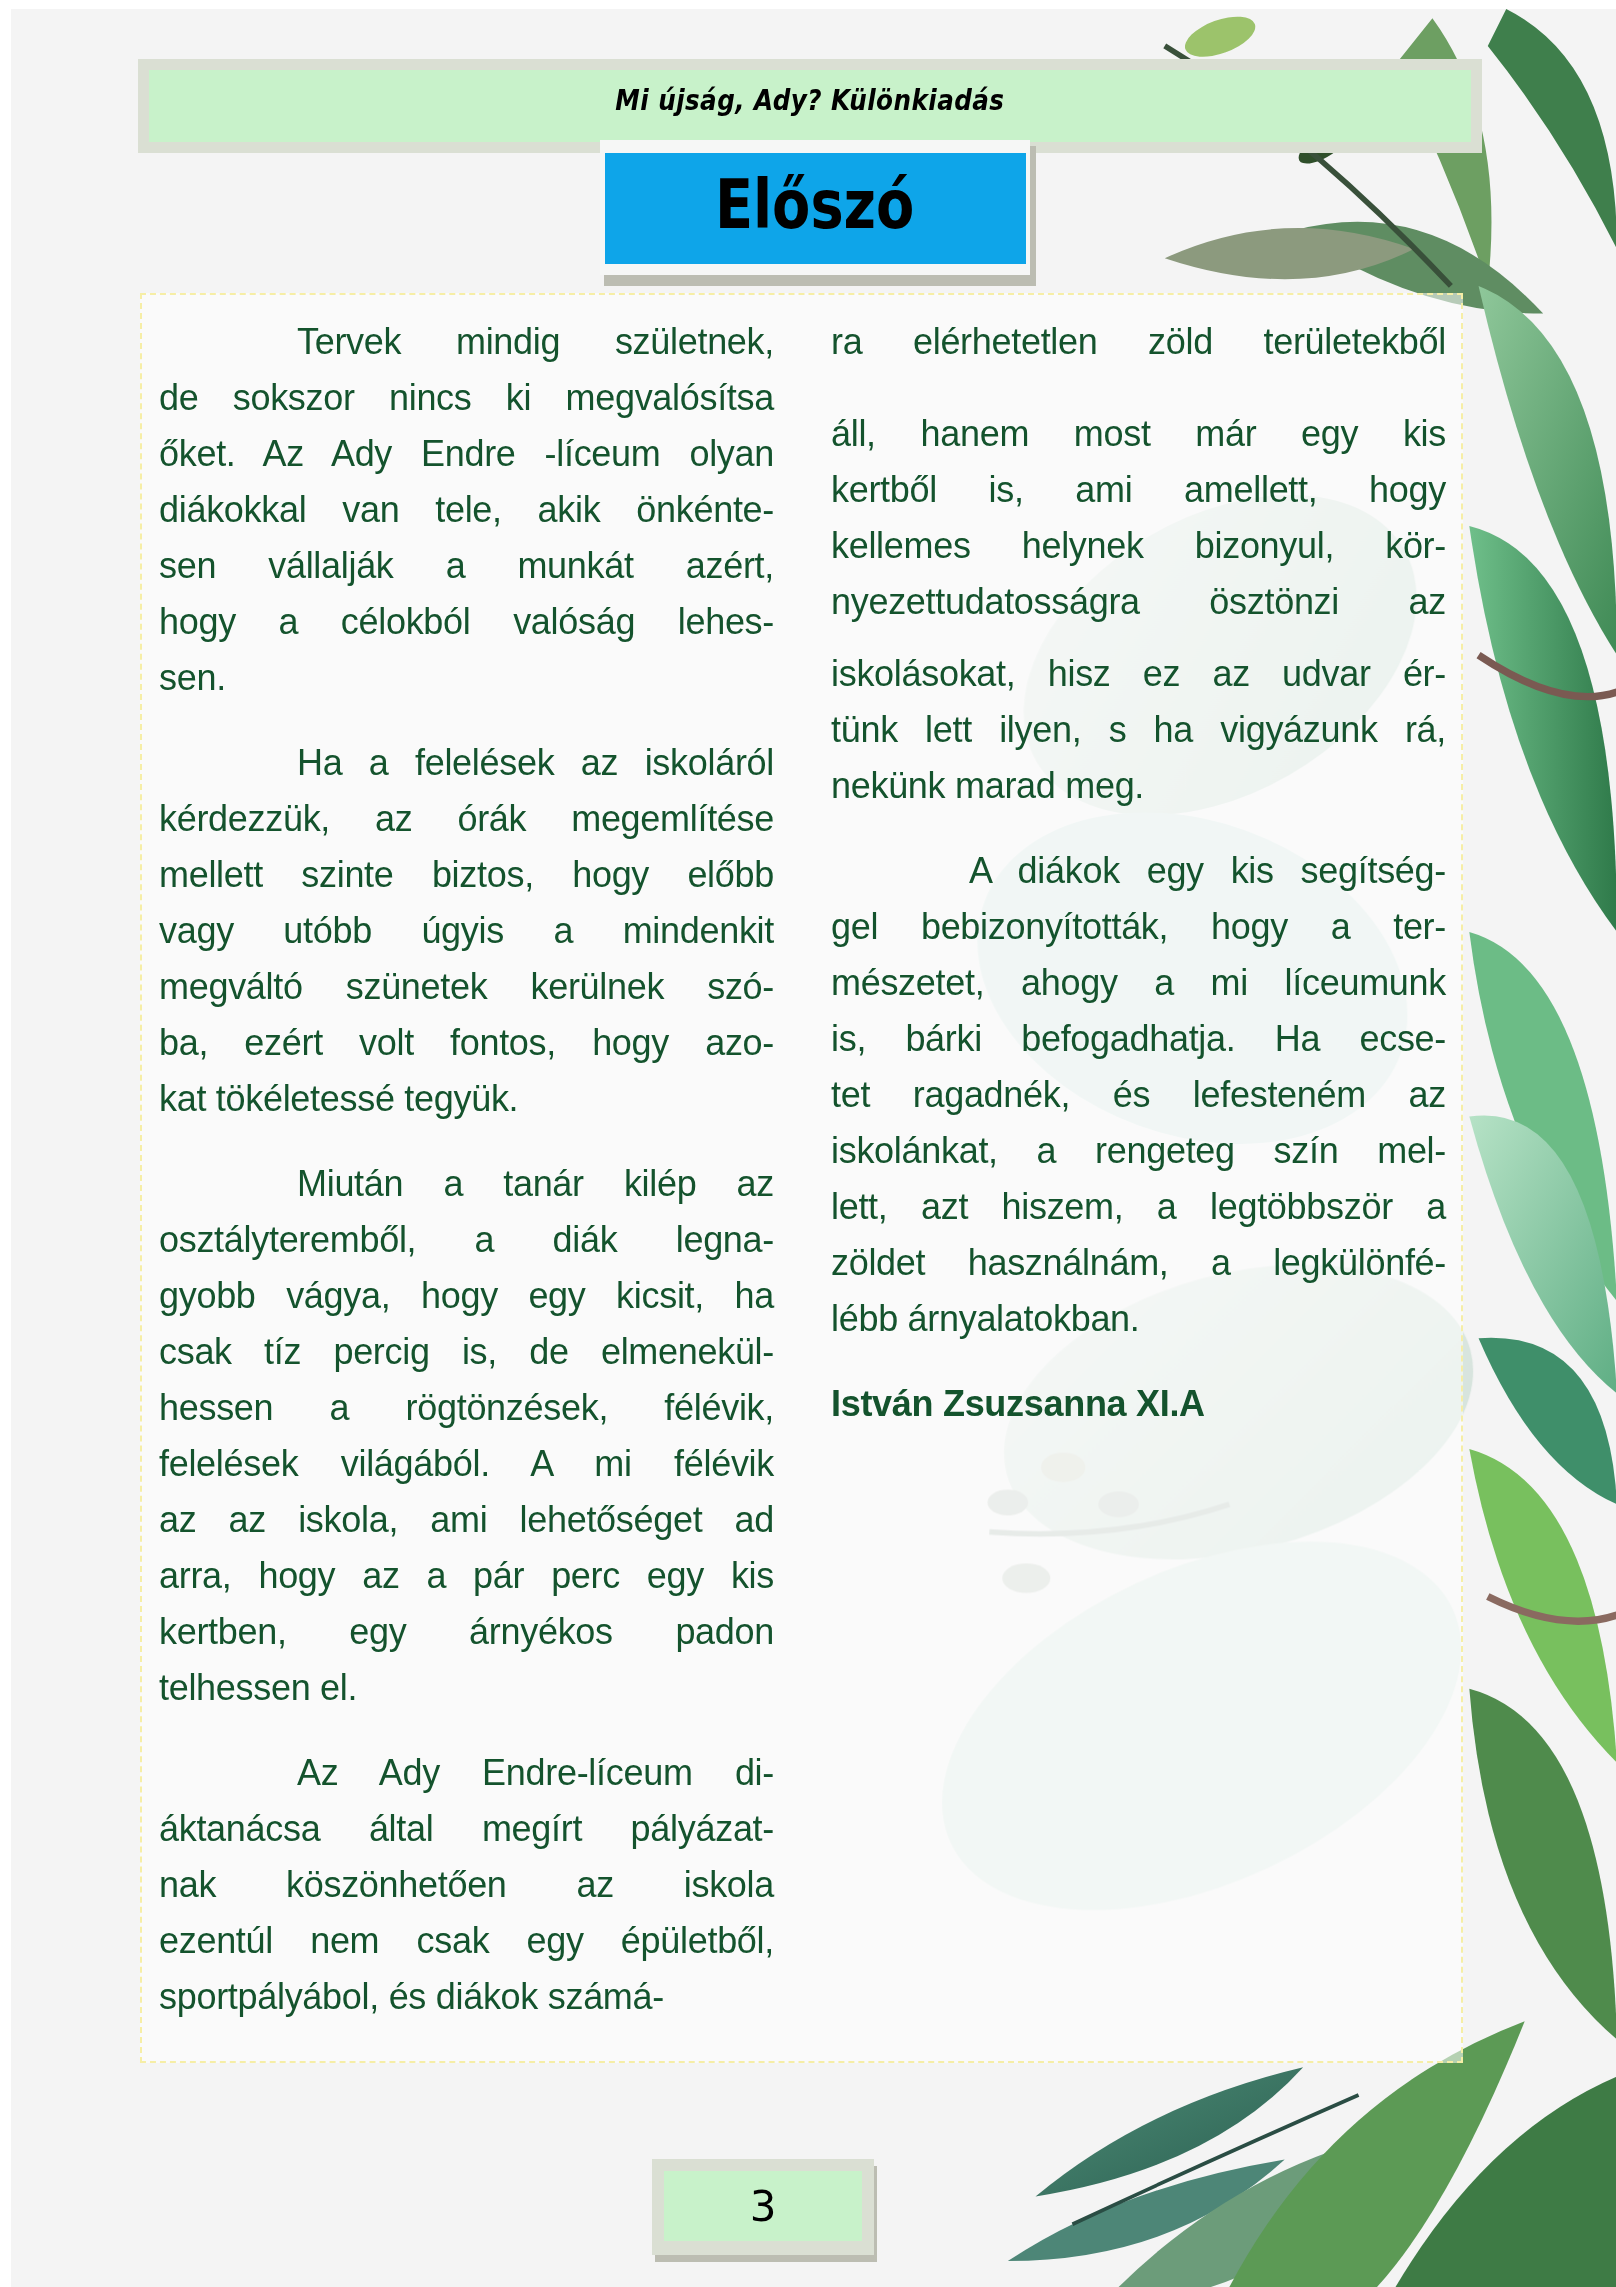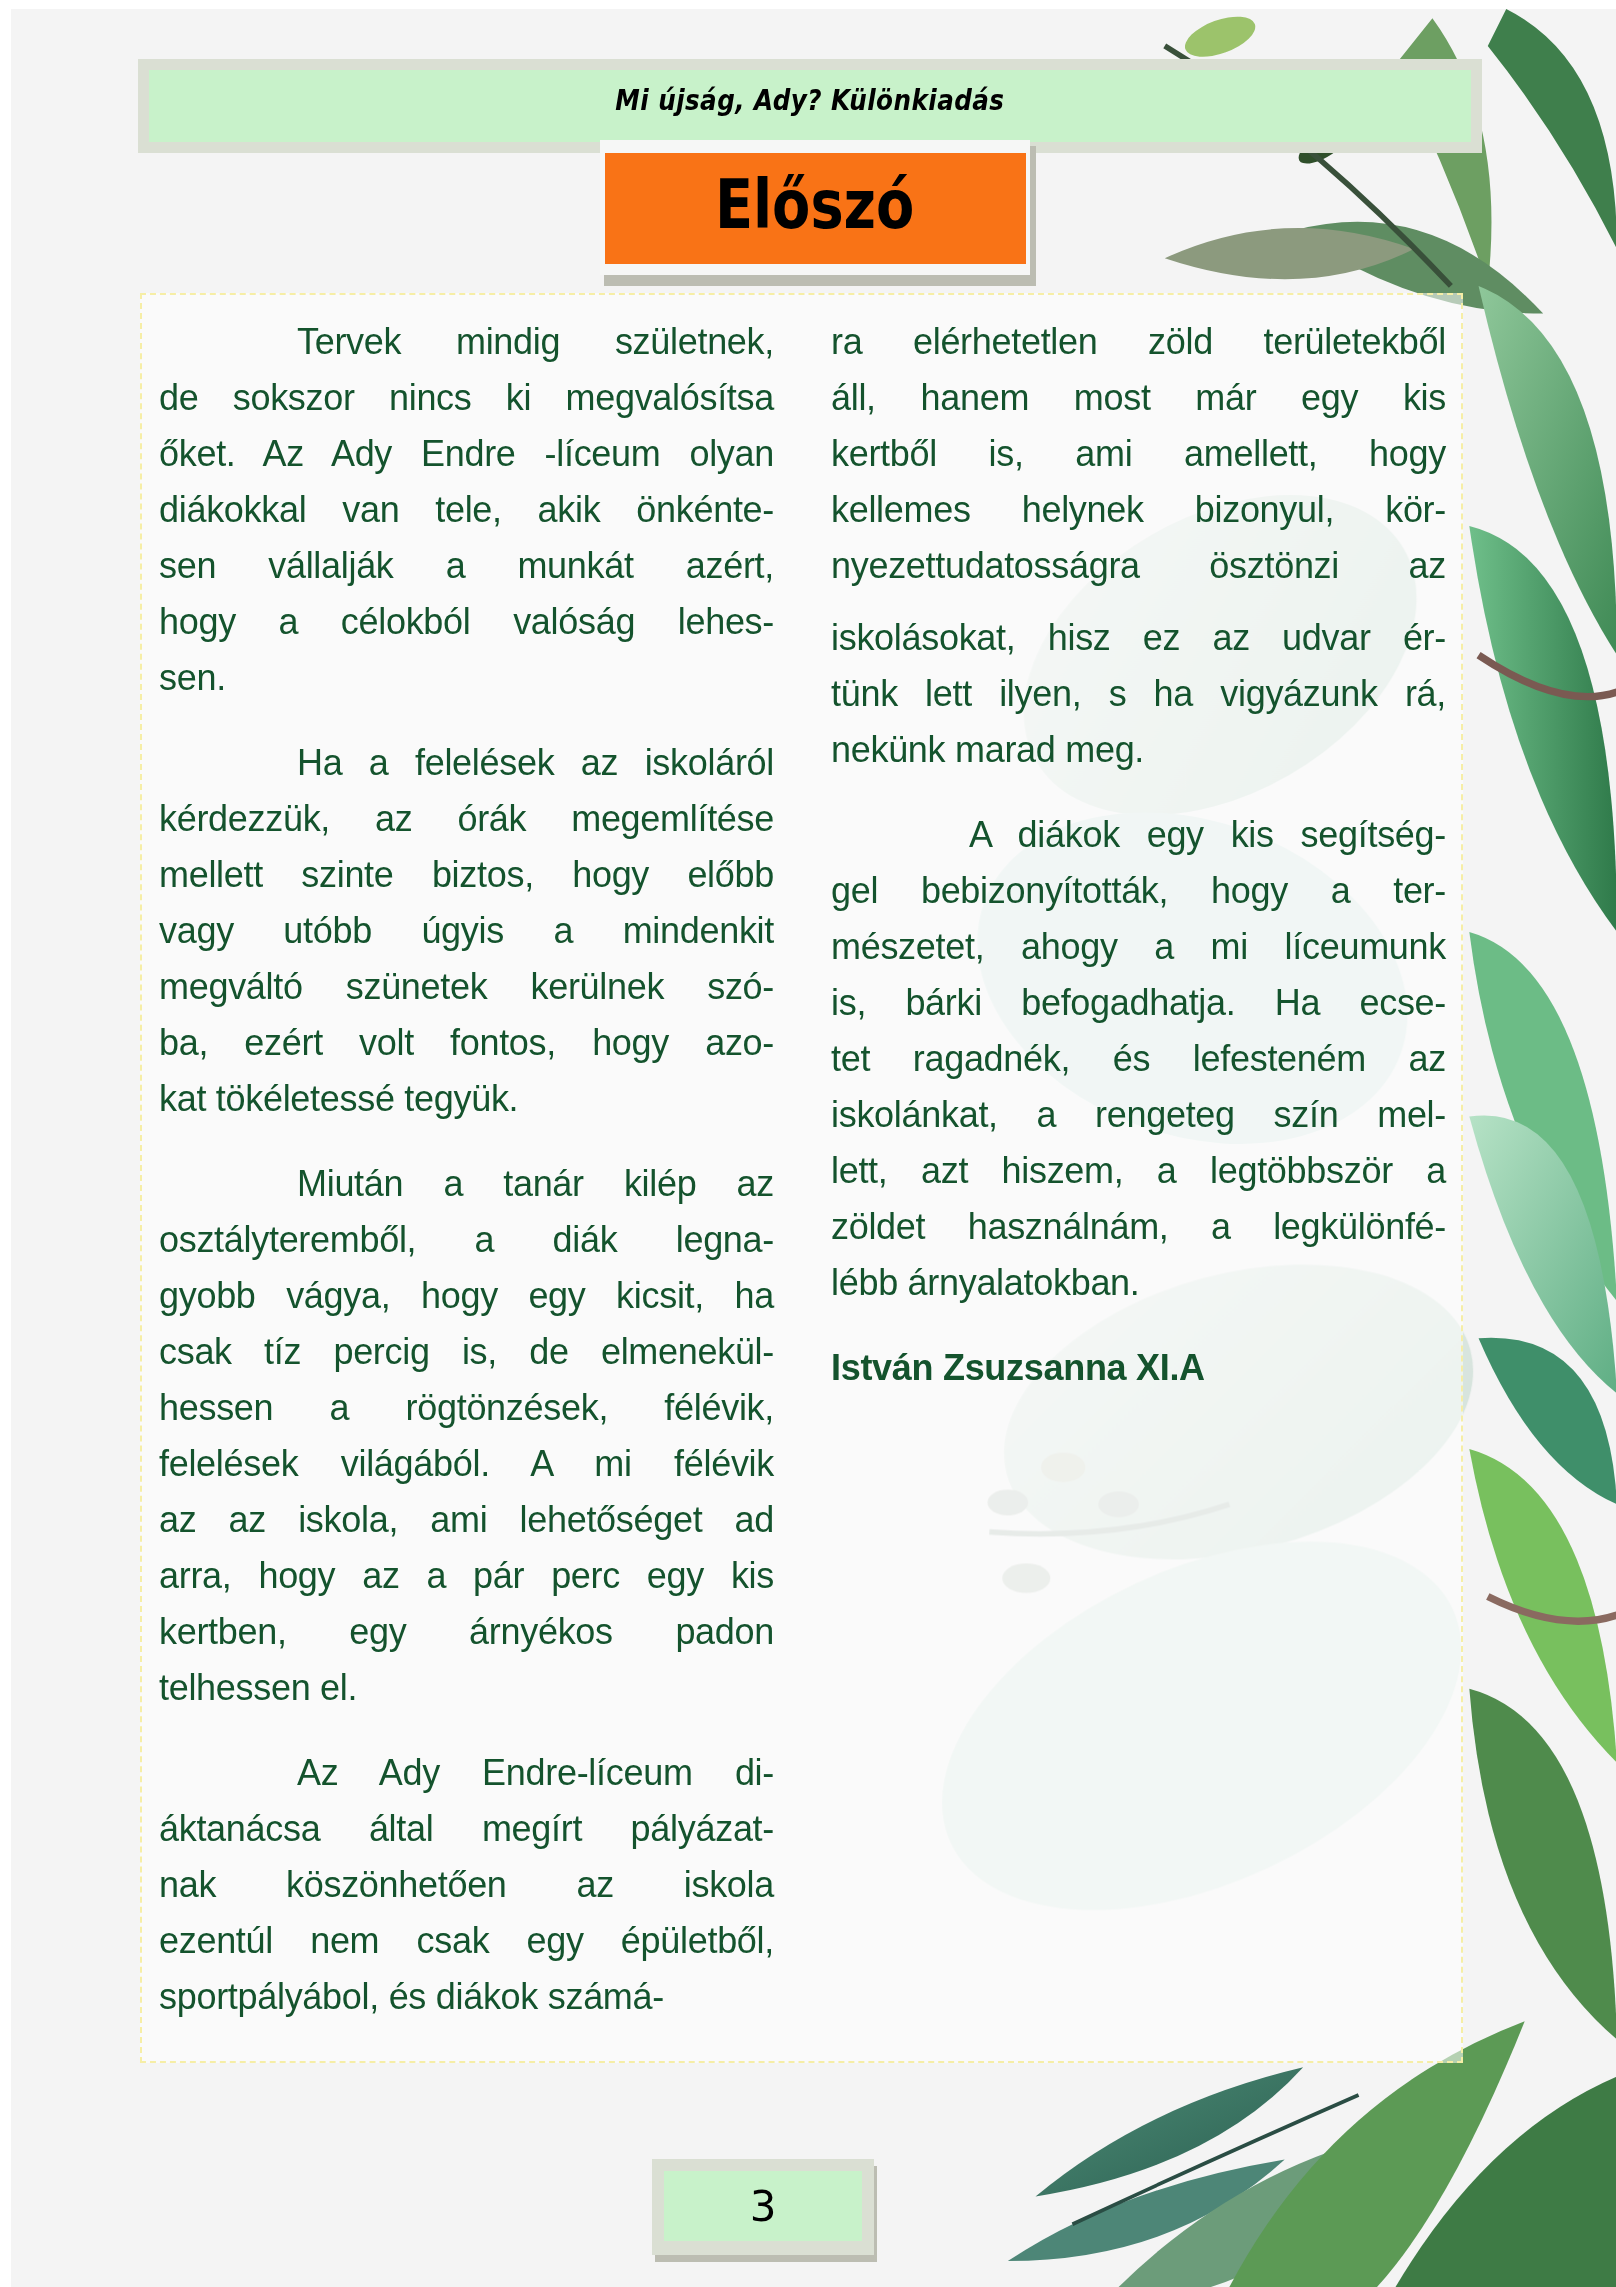--- a/index.html
+++ b/index.html
@@ -30,21 +30,21 @@
   .title-shadow {
     position: absolute; left: 593px; top: 137px; width: 432px; height: 140px;
     background: #bcbdb2;
   }
   .title-outer {
     position: absolute; left: 589px; top: 131px; width: 430px; height: 135px;
     background: #f6f7f6;
   }
   .title-inner {
     position: absolute; left: 4.6px; top: 13px; width: 421px; height: 111px;
-    background: #f97316; display: flex; align-items: center; justify-content: center;
+    background: #0ea5e9; display: flex; align-items: center; justify-content: center;
   }
   .page-title {
     font-family: "DejaVu Sans", sans-serif; font-weight: bold; font-size: 68px;
     color: #000; transform: scaleX(0.82); margin-top: -9.2px;
   }
   .content-box {
     position: absolute; left: 129px; top: 284px; width: 1323px; height: 1770px;
     border: 2.8px dashed #f6eea6; box-sizing: border-box;
     background: rgba(255,255,255,0.55);
   }
@@ -195,21 +195,21 @@
         <span class="line" style="padding-left: 138px; display: block;">Az Ady Endre-líceum di-</span>
         <span class="line" style="display: block;">áktanácsa által megírt pályázat-</span>
         <span class="line" style="display: block;">nak köszönhetően az iskola</span>
         <span class="line" style="display: block;">ezentúl nem csak egy épületből,</span>
         <span class="line last" style="display: block;">sportpályábol, és diákok számá-</span>
       </p>
     </div>
   <div class="col col-right" id="col-right">
       <p>
         <span class="line" style="display: block;">ra elérhetetlen zöld területekből</span>
-        <span class="line" style="display: block;">áll, hanem most már egy kis</span>
+        <span class="line" style="display: block; margin-top: 36px;">áll, hanem most már egy kis</span>
         <span class="line" style="display: block;">kertből is, ami amellett, hogy</span>
         <span class="line" style="display: block;">kellemes helynek bizonyul, kör-</span>
         <span class="line" style="display: block;">nyezettudatosságra ösztönzi az</span>
         <span class="line" style="display: block; margin-top: 16px;">iskolásokat, hisz ez az udvar ér-</span>
         <span class="line" style="display: block;">tünk lett ilyen, s ha vigyázunk rá,</span>
         <span class="line last" style="display: block;">nekünk marad meg.</span>
       </p>
       <p>
         <span class="line" style="padding-left: 138px; display: block;">A diákok egy kis segítség-</span>
         <span class="line" style="display: block;">gel bebizonyították, hogy a ter-</span>

